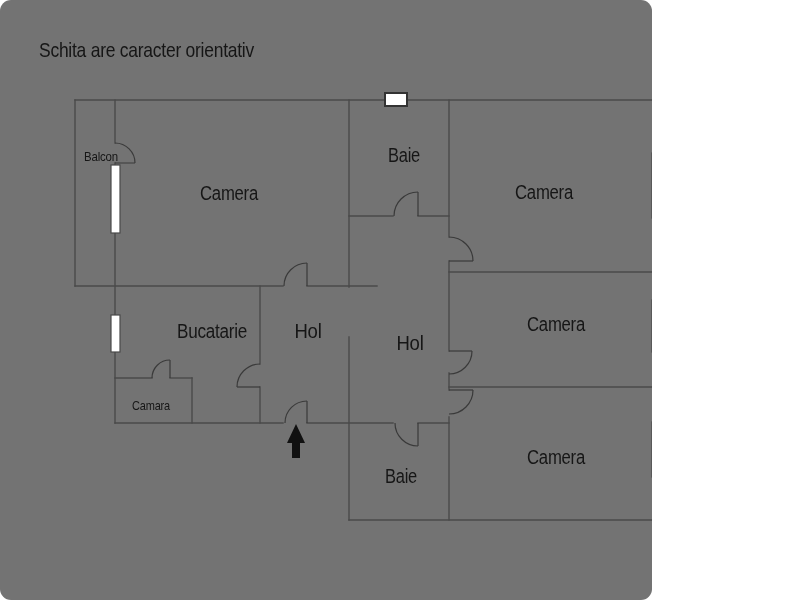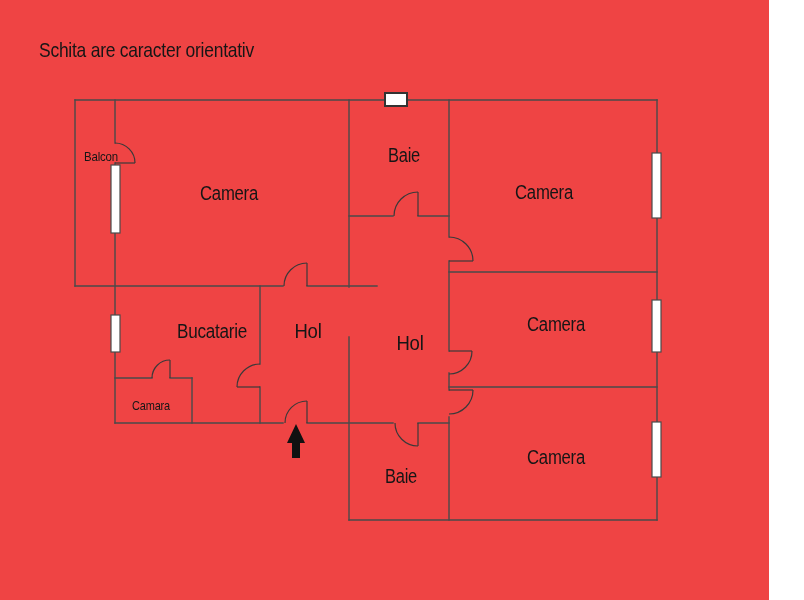--- a/index.html
+++ b/index.html
@@ -2,24 +2,25 @@
 <html><head>
 <meta charset="utf-8">
 <style>
   html, body {
     margin: 0;
     padding: 0;
     background: #ffffff;
   }
   #stage {
     position: relative;
-    width: 769px;
+    width: 652px;
     height: 600px;
-    background: #ef4444;
+    background: #737373;
     overflow: hidden;
+    border-radius: 11px;
   }
   svg {
     display: block;
   }
   .wall {
     stroke: #4a4a4a;
     stroke-width: 1.4;
     fill: none;
     stroke-linecap: square;
   }

